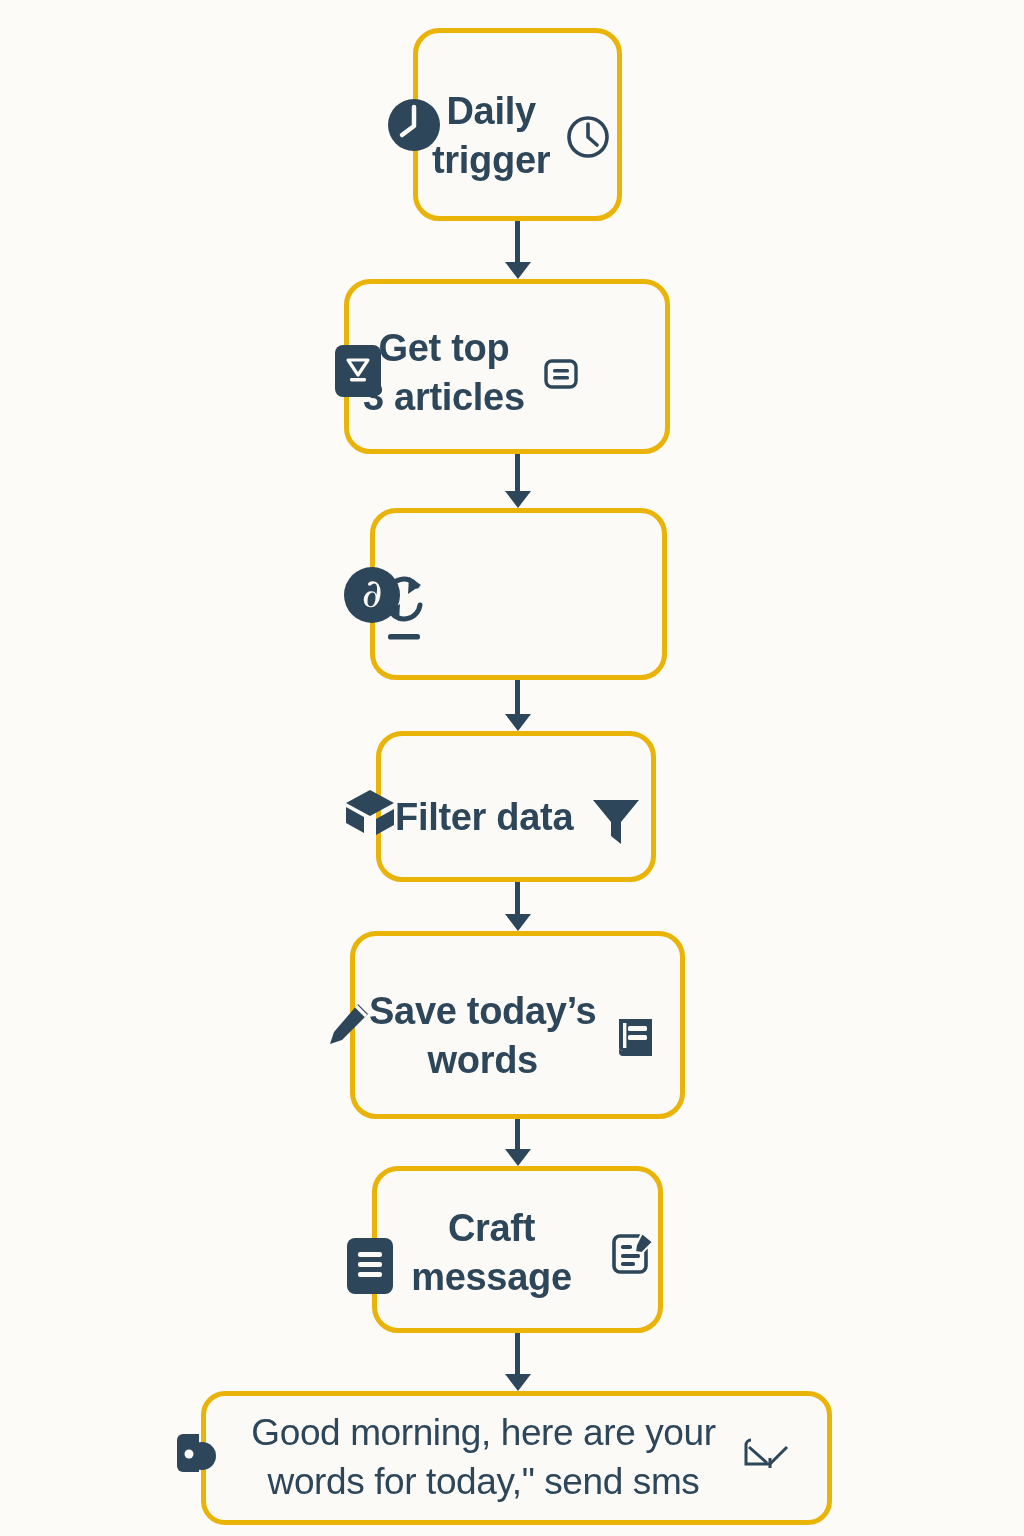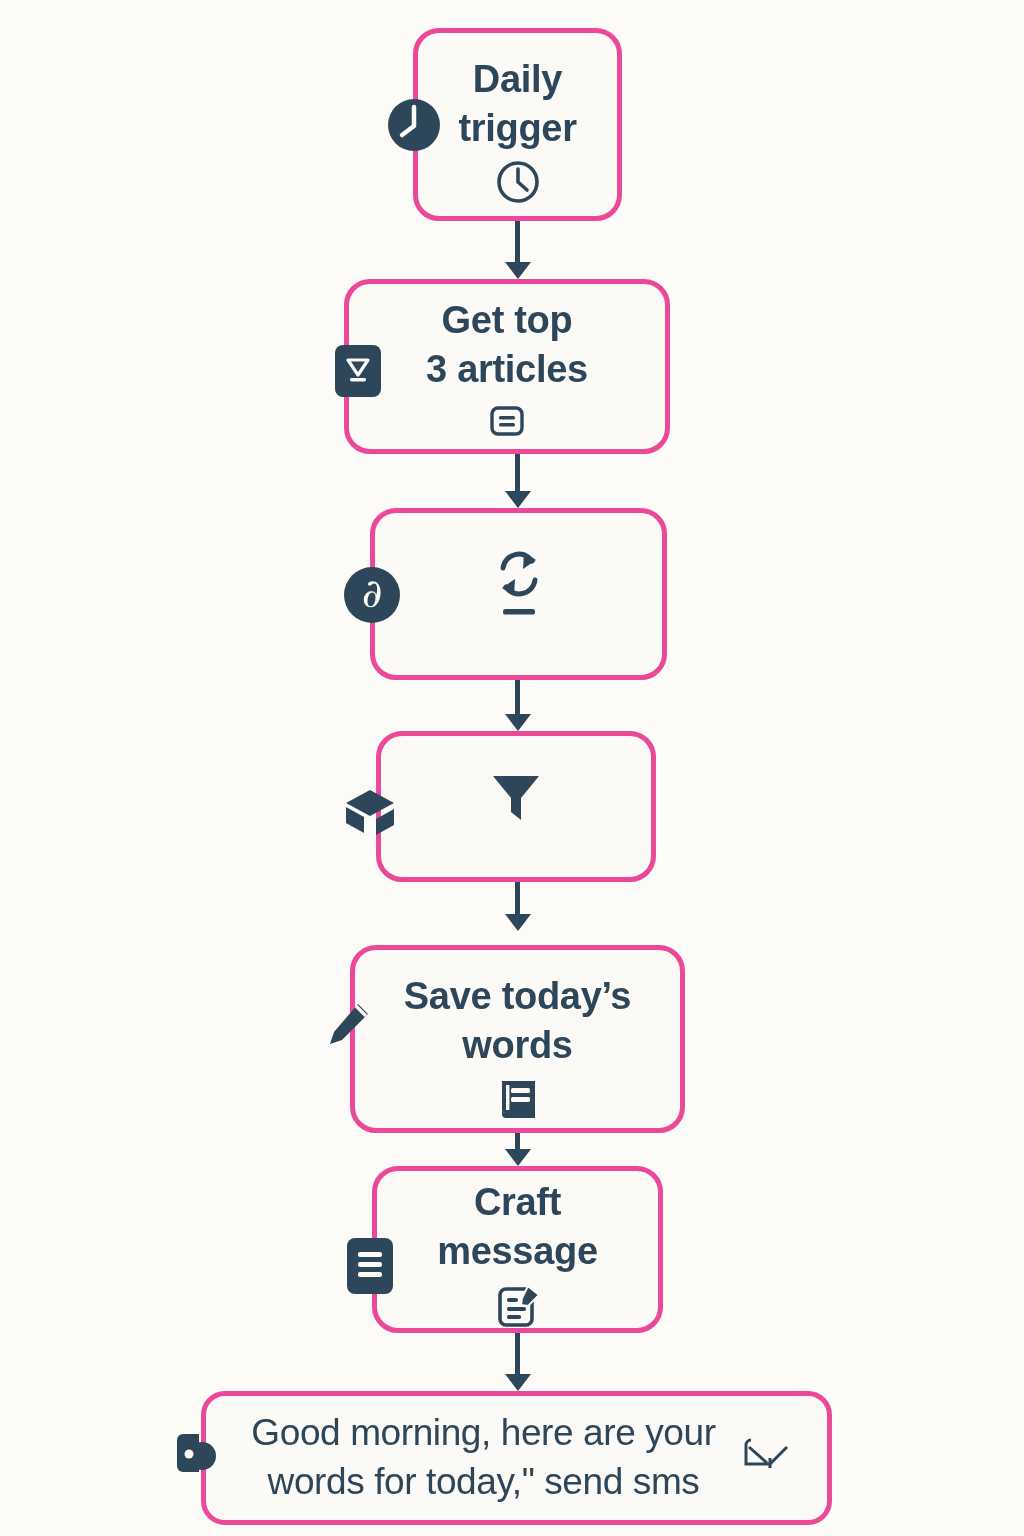--- a/index.html
+++ b/index.html
@@ -18,24 +18,23 @@
     position: relative;
     width: 1024px;
     height: 1536px;
     background: #fcfbf7;
   }
   
   .node {
     position: absolute;
     box-sizing: border-box;
     background: #fbfaf6;
-    border: 5px solid #ec4899;
+    border: 5px solid #eab308;
     border-radius: 26px;
     display: flex;
-    flex-direction: column;
     align-items: center;
     justify-content: flex-start;
     text-align: center;
     color: #2d4659;
   }
   .node-label {
     font-weight: bold;
     font-size: 38px;
     line-height: 1.28;
     letter-spacing: -0.3px;
@@ -45,21 +44,21 @@
   }
   .node-icon {
     margin-top: 6px;
     display: block;
   }
   
   #node-trigger  { left: 413px; top: 28px;   width: 209px; height: 193px; padding-top: 22px; }
   #node-fetch    { left: 344px; top: 279px;  width: 326px; height: 175px; padding-top: 12px; }
   #node-translate{ left: 370px; top: 508px;  width: 297px; height: 172px; padding-top: 20px; }
   #node-filter   { left: 376px; top: 731px;  width: 280px; height: 151px; padding-top: 22px; }
-  #node-save     { left: 350px; top: 931px;  width: 335px; height: 188px; padding-top: 22px; margin-top: 14px; }
+  #node-save     { left: 350px; top: 931px;  width: 335px; height: 188px; padding-top: 22px; }
   #node-craft    { left: 372px; top: 1166px; width: 291px; height: 167px; padding-top: 7px; }
   #node-send     {
     left: 201px; top: 1391px; width: 631px; height: 134px;
     padding: 0 34px; justify-content: center; border-radius: 24px;
   }
   #node-send .node-label {
     font-weight: normal;
     font-size: 37px;
     line-height: 1.32;
     letter-spacing: -0.4px;
@@ -174,20 +173,21 @@
         <path d="M34 5 L46 13 L33 22 Z" fill="#2d4659"></path>
         <path d="M45 33 A16 16 0 0 1 16 40" fill="none" stroke="#2d4659" stroke-width="5" stroke-linecap="round"></path>
         <path d="M24 49 L12 41 L25 32 Z" fill="#2d4659"></path>
         <rect x="13" y="62" width="32" height="5.5" rx="2.6" fill="#2d4659"></rect>
       </svg>
     </div>
   </div>
   <div class="badge badge-circle" style="left:344px;top:567px;">∂</div>
 
   <div class="node" id="node-filter">
+    <div class="node-label">Filter data</div>
     <div class="node-icon" style="margin-top:12px;">
       <svg width="58" height="56" viewBox="0 0 58 56">
         <path d="M6 6 L52 6 L34 28 L34 50 L24 42 L24 28 Z" fill="#2d4659"></path>
       </svg>
     </div>
   </div>
   <div class="badge" style="left:338px;top:786px;">
     <svg width="64" height="58" viewBox="0 0 64 58">
       <path d="M32 4 L56 17 L32 30 L8 17 Z" fill="#2d4659"></path>
       <path d="M8 21 L26 31 L26 47 L8 37 Z" fill="#2d4659"></path>

